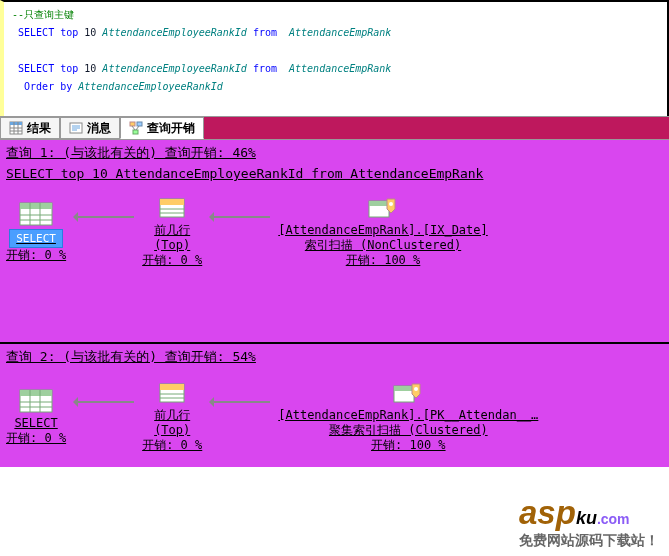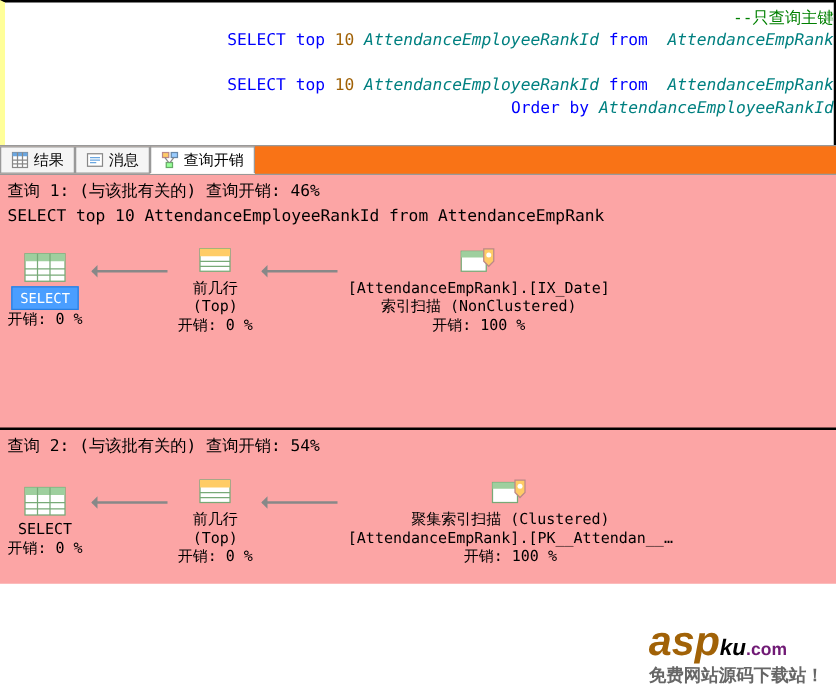--- a/index.html
+++ b/index.html
@@ -1,41 +1,41 @@
 <!DOCTYPE html>
 <html><head>
 <meta charset="utf-8">
 <style>
 * { box-sizing: border-box; margin: 0; padding: 0; }
 body { font-family: "Microsoft YaHei", SimSun, Arial, sans-serif; font-size: 12px; width: 669px; height: 556px; overflow: hidden; position: relative; background: #fff; }
-.sql-editor { background: #fff; padding: 4px 0 20px 8px; font-family: Consolas, monospace; font-size: 13px; line-height: 18px; border-left: 4px solid #ffff99; border-right: 2px solid #000; border-top: 2px solid #000; text-align: right; }
+.sql-editor { background: #fff; padding: 4px 20px 20px 8px; font-family: Consolas, monospace; font-size: 10px; line-height: 18px; border-left: 4px solid #ffff99; border-right: 2px solid #000; border-top: 2px solid #000; }
 .sql-line { white-space: pre; }
 .comment { color: #008000; }
 .keyword { color: #0000ff; }
-.number { color: #a16207; }
+.number { color: #0f172a; }
 .ident { color: #008080; font-style: italic; }
-.tabs { display: flex; align-items: center; background: #f97316; border-top: 1px solid #999; border-bottom: 1px solid #999; height: 24px; }
+.tabs { display: flex; align-items: center; background: #be185d; border-top: 1px solid #999; border-bottom: 1px solid #999; height: 24px; font-weight: bold; }
 .tab { display: flex; align-items: center; gap: 4px; padding: 2px 8px; border: 1px solid #999; background: #f5f5f5; height: 22px; font-size: 12px; cursor: pointer; }
 .tab.active { background: #fff; border-bottom: 1px solid #fff; }
 .tab-icon { width: 14px; height: 14px; display: inline-block; }
-.plan-area { background: #fca5a5; position: relative; }
+.plan-area { background: #d946ef; position: relative; text-decoration: underline; }
 .query-header { padding: 4px 6px; font-family: Consolas, SimSun, monospace; font-size: 13px; }
 .query-sql { padding: 0 6px 4px 6px; font-family: Consolas, monospace; font-size: 13px; white-space: pre; }
 .plan-row { display: flex; align-items: center; padding: 10px 6px 14px 6px; position: relative; }
 .plan-node { display: flex; flex-direction: column; align-items: center; text-align: center; font-family: Consolas, SimSun, monospace; font-size: 12px; line-height: 15px; }
 .node-icon { width: 36px; height: 26px; margin-bottom: 2px; }
 .node-label { white-space: nowrap; }
 .arrow { width: 60px; height: 2px; background: #888; position: relative; margin: 0 8px; align-self: center; margin-top: -30px; }
 .arrow::before { content: ""; position: absolute; left: -6px; top: -4px; border: 5px solid transparent; border-right-color: #888; }
 .select-box { background: #4a9eff; color: #fff; padding: 1px 6px; font-size: 11px; border: 1px solid #2a7edf; }
 .divider { height: 2px; background: #000; }
 .watermark { position: absolute; bottom: 6px; right: 10px; font-family: Arial, sans-serif; font-weight: bold; font-size: 18px; }
 .watermark .asp { color: #a16207; font-style: italic; font-size: 33px; }
 .watermark .ku { color: #000; font-style: italic; font-size: 18px; }
-.watermark .com { color: #701a75; font-size: 14px; }
+.watermark .com { color: #8b5cf6; font-size: 14px; }
 .watermark .sub { color: #666; font-size: 14px; display: block; text-align: right; }
 </style>
 </head>
 <body>
 
 <div class="sql-editor">
   <div class="sql-line"><span class="comment">--只查询主键</span></div>
   <div class="sql-line"> <span class="keyword">SELECT</span> <span class="keyword">top</span> <span class="number">10</span> <span class="ident">AttendanceEmployeeRankId</span> <span class="keyword">from</span>  <span class="ident">AttendanceEmpRank</span></div>
   <div class="sql-line">&nbsp;</div>
   <div class="sql-line"> <span class="keyword">SELECT</span> <span class="keyword">top</span> <span class="number">10</span> <span class="ident">AttendanceEmployeeRankId</span> <span class="keyword">from</span>  <span class="ident">AttendanceEmpRank</span></div>
@@ -147,22 +147,22 @@
       <span class="node-label">开销: 0 %</span>
     </div>
     <div class="arrow"></div>
     <div class="plan-node">
       <span class="node-icon"><svg viewBox="0 0 36 26">
             <rect x="4" y="6" width="20" height="16" fill="#fff" stroke="#7a7"></rect>
             <rect x="4" y="6" width="20" height="5" fill="#9ecf9e"></rect>
             <path d="M22 4 L30 4 L30 14 L26 18 L22 14 Z" fill="#ffcc66" stroke="#b88"></path>
             <circle cx="26" cy="9" r="2" fill="#fff"></circle>
           </svg></span>
+      <span class="node-label">[AttendanceEmpRank].[PK__Attendan__…</span>
       <span class="node-label">聚集索引扫描 (Clustered)</span>
-      <span class="node-label">[AttendanceEmpRank].[PK__Attendan__…</span>
       <span class="node-label">开销: 100 %</span>
     </div>
   </div>
 </div>
 
 <div class="watermark">
   <span class="asp">asp</span><span class="ku">ku</span><span class="com">.com</span>
   <span class="sub">免费网站源码下载站！</span>
 </div>
 

